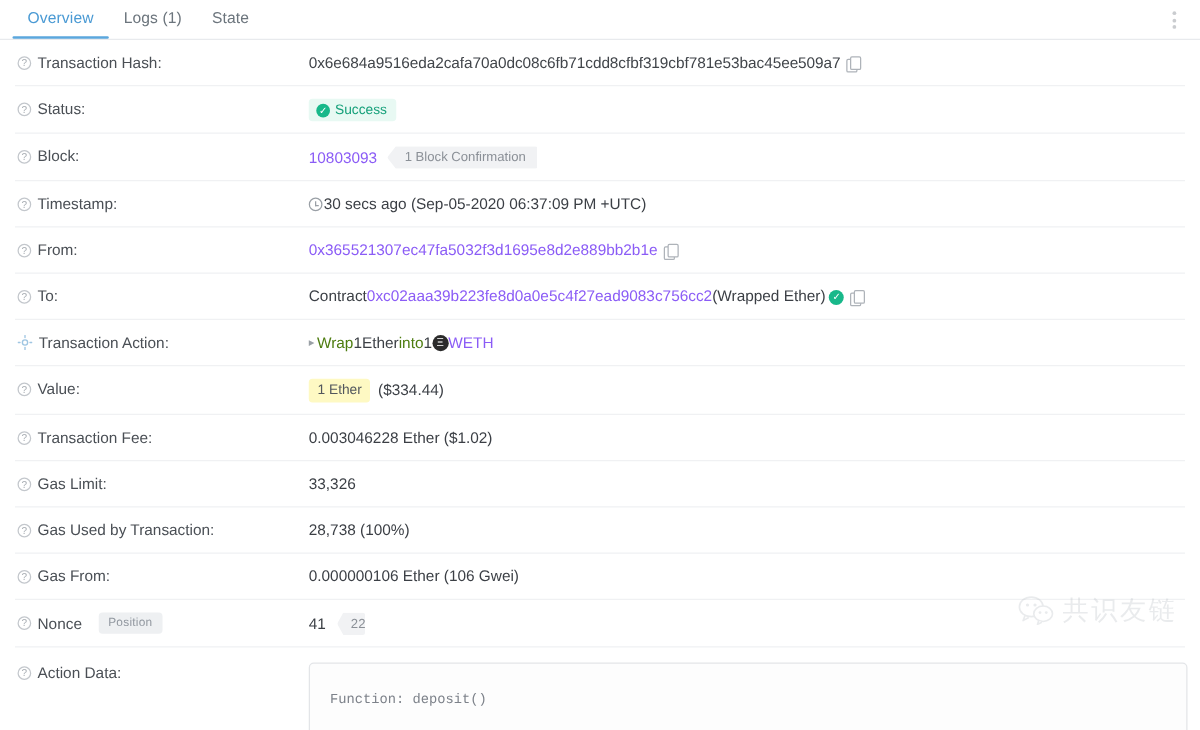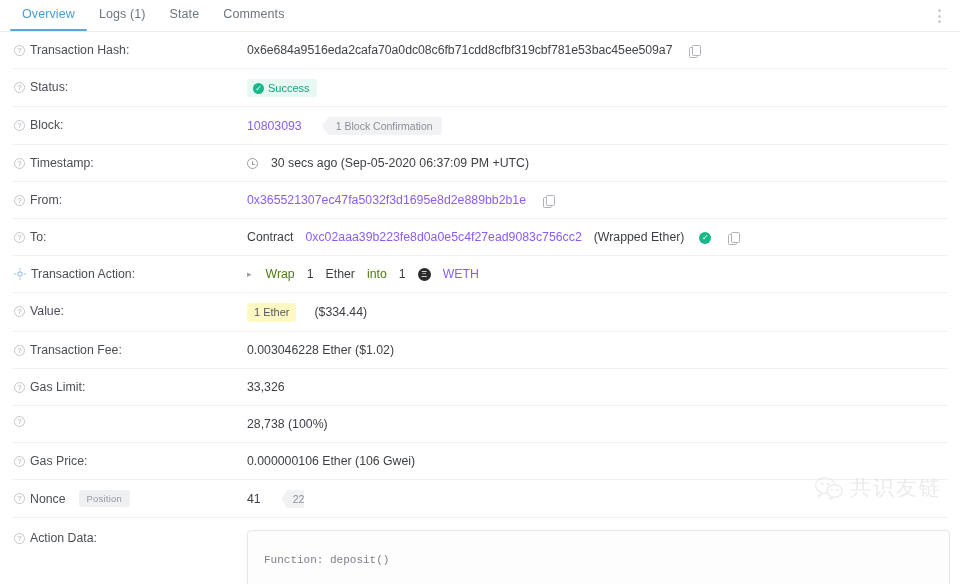--- a/index.html
+++ b/index.html
@@ -73,21 +73,21 @@
     padding-left: 2px;
     line-height: 16px;
   }
   .value {
     flex: 1;
     color: #3b3f45;
     line-height: 17px;
     display: flex;
     align-items: center;
     flex-wrap: wrap;
-    gap: 12px;
+    gap: 0;
   }
   .value.block-start { align-items: flex-start; }
 
   
   .qicon {
     width: 11px; height: 11px;
     border: 1px solid #c3c7cc;
     border-radius: 50%;
     color: #a8adb3;
     font-size: 8px;
@@ -221,23 +221,20 @@
   <div class="tabbar">
     <div class="tab active">
       <span>Overview</span>
     </div>
     <div class="tab">
       <span>Logs (1)</span>
     </div>
     <div class="tab">
       <span>State</span>
     </div>
-    <div class="tab">
-      <span>Comments</span>
-    </div>
     <div class="kebab">
       <i></i>
         <i></i>
         <i></i>
     </div>
   </div>
 
   <div class="rows">
 
     <div class="row">
@@ -359,28 +356,29 @@
       <div class="label">
         <span class="qicon">?</span>
         <span>Gas Limit:</span>
       </div>
       <div class="value">33,326</div>
     </div>
 
     <div class="row">
       <div class="label">
         <span class="qicon">?</span>
+        <span>Gas Used by Transaction:</span>
       </div>
       <div class="value">28,738 (100%)</div>
     </div>
 
     <div class="row">
       <div class="label">
         <span class="qicon">?</span>
-        <span>Gas Price:</span>
+        <span>Gas From:</span>
       </div>
       <div class="value">0.000000106 Ether (106 Gwei)</div>
     </div>
 
     <div class="row">
       <div class="label">
         <span class="qicon">?</span>
         <span>Nonce</span>
         <span class="pos-badge">Position</span>
       </div>

